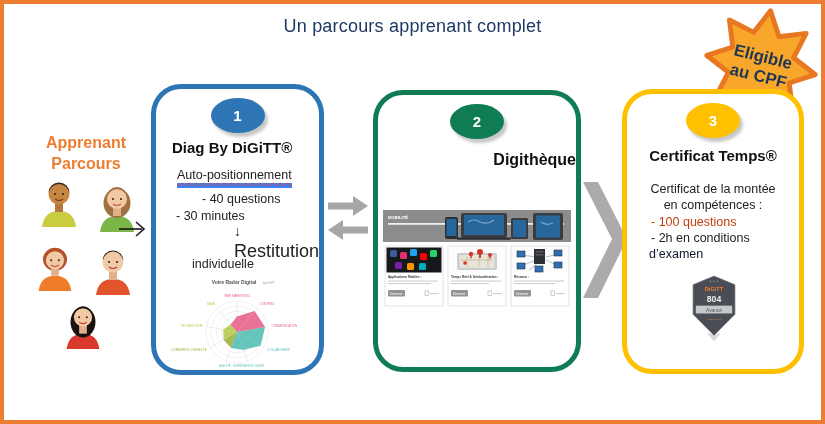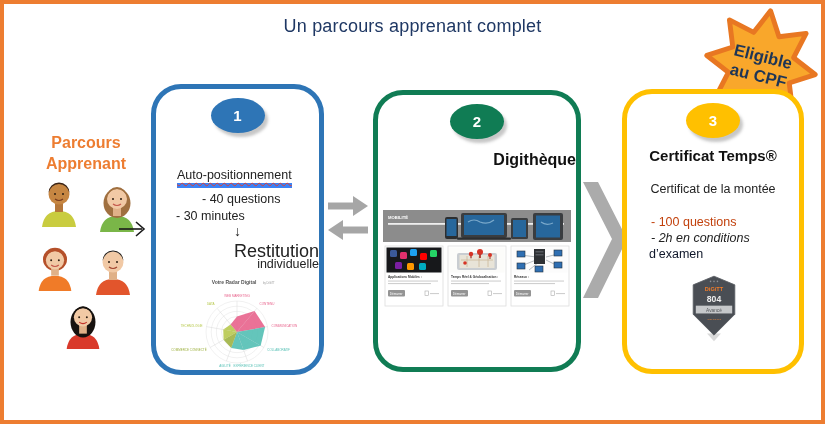--- a/index.html
+++ b/index.html
@@ -31,27 +31,27 @@
   .c1-title { left:16px; top:50px; }
   .c2-title { left:0; top:56px; width:100%; text-align:right; font-size:16px; }
   .c3-title { left:0; top:53px; width:100%; text-align:center; }
 
   .c1-sub { position:absolute; left:21px; top:79px; font-size:12.5px; color:#222;
     border-bottom:5px solid #3b82f6; text-decoration:underline wavy #E03C31 1px; text-underline-offset:3px; padding-bottom:1px; }
   .c1-b1 { position:absolute; left:20px; top:103px; font-size:12.5px; color:#222;margin-left:26px; }
   .c1-b2 { position:absolute; left:20px; top:120px; font-size:12.5px; color:#222;text-align:center; }
   .c1-down { position:absolute; left:0; top:134px; width:100%; text-align:center; font-size:14px; color:#222; }
   .c1-r1 { position:absolute; left:0; top:152px; width:100%; text-align:right; font-size:18px; color:#222; }
-  .c1-r2 { position:absolute; left:0; top:168px; width:100%; text-align:right; font-size:12.5px; color:#222; }
+  .c1-r2 { position:absolute; left:0; top:168px; width:100%; text-align:left; font-size:12.5px; color:#222;padding-left:36px; }
   .radar-wrap { position:absolute; left:6px; top:186px; }
 
   .c3-d1 { position:absolute; left:0; top:88px; width:100%; text-align:center; font-size:12.5px; color:#222; }
   .c3-d2 { position:absolute; left:0; top:104px; width:100%; text-align:center; font-size:12.5px; color:#222; }
   .c3-b1 { position:absolute; left:24px; top:121px; font-size:12.5px; color:#c2410c; }
-  .c3-b2 { position:absolute; left:24px; top:137px; font-size:12.5px; color:#222;font-style:italic; }
+  .c3-b2 { position:absolute; left:24px; top:137px; font-size:12.5px; color:#222; }
   .c3-b3 { position:absolute; left:22px; top:153px; font-size:12.5px; color:#0f172a; }
   .shield-wrap { position:absolute; left:61px; top:180px; }
 
   .shot-wrap { position:absolute; left:5px; top:115px; }
 
   .cpf-star { position:absolute; left:698px; top:2px; width:118px; height:118px; }
 
   .gray-arrow { position:absolute; }
   .black-arrow { position:absolute; left:114px; top:214px; }
 </style>
@@ -62,22 +62,22 @@
 
   <div class="main-title">Un parcours apprenant complet</div>
 
   <svg class="cpf-star" viewBox="0 0 120 120">
     <polygon id="star-poly" points="69.7,4.9 78.3,31.3 105.9,27.9 93.2,52.6 115.1,69.7 88.7,78.3 92.1,105.9 67.4,93.2 50.3,115.1 41.7,88.7 14.1,92.1 26.8,67.4 4.9,50.3 31.3,41.7 27.9,14.1 52.6,26.8" fill="#F9A72B" stroke="#E87722" stroke-width="5" stroke-linejoin="round"></polygon>
     <text x="60" y="57" transform="rotate(14 60 60)" text-anchor="middle" font-size="17" font-weight="bold" fill="#1E3556">Eligible</text>
     <text x="60" y="77" transform="rotate(14 60 60)" text-anchor="middle" font-size="17" font-weight="bold" fill="#1E3556">au CPF</text>
   </svg>
 
   <div class="parcours-label">
+    <div>Apprenant</div>
     <div>Parcours</div>
-    <div>Apprenant</div>
   </div>
 
   <svg class="avatar" style="left:30px;top:172px" width="50" height="52" viewBox="0 0 50 50">
     <path d="M8,50 Q10,34 25,34 Q40,34 42,50 Z" fill="#C9CC3F"></path>
     <rect x="21" y="25" width="8" height="10" fill="#B5773A"></rect>
     <circle cx="25" cy="17" r="10.5" fill="#C68642"></circle>
     <path d="M14.5,16 A10.5 10.5 0 0 1 35.5,16 Q33,7.5 25,7 Q17,7.5 14.5,16 Z" fill="#3B2314"></path>
     <circle cx="21" cy="17" r="1" fill="#2b1d12"></circle>
       <circle cx="29" cy="17" r="1" fill="#2b1d12"></circle>
     <path d="M21,22 Q25,25 29,22" stroke="#7a3b1e" stroke-width="1.2" fill="none"></path>
@@ -122,20 +122,21 @@
     <path d="M21,22 Q25,25 29,22" stroke="#c4322a" stroke-width="1.2" fill="none"></path>
   </svg>
 
   <svg class="black-arrow" width="30" height="20" viewBox="0 0 30 20">
     <line x1="1" y1="11" x2="24" y2="11" stroke="#1a1a1a" stroke-width="1.6"></line>
     <polyline points="18,4 26,11 18,18" fill="none" stroke="#1a1a1a" stroke-width="1.6"></polyline>
   </svg>
 
   <div class="step-card card-1">
     <div class="step-badge badge-blue">1</div>
+    <div class="card-title c1-title">Diag By DiGiTT®</div>
     <div class="c1-sub">Auto-positionnement</div>
     <div class="c1-b1">- 40 questions</div>
     <div class="c1-b2">- 30 minutes</div>
     <div class="c1-down">↓</div>
     <div class="c1-r1">Restitution</div>
     <div class="c1-r2">individuelle</div>
     <div class="radar-wrap">
       <svg id="radar-svg" width="150" height="100" viewBox="0 0 150 100">
         <text x="72" y="9" text-anchor="middle" font-size="5" font-weight="bold" fill="#555">Votre Radar Digital</text>
         <text x="101" y="9" font-size="2.6" fill="#999">by DiGiTT</text>
@@ -280,20 +281,21 @@
   </div>
 
   <svg class="gray-arrow" style="left:577px;top:178px" width="48" height="116" viewBox="0 0 48 116">
     <polygon points="2,0 17,0 46,57 17,116 2,116 31,57" fill="#ABABAB"></polygon>
   </svg>
 
   <div class="step-card card-3">
     <div class="step-badge badge-yellow">3</div>
     <div class="card-title c3-title">Certificat Temps®</div>
     <div class="c3-d1">Certificat de la montée</div>
+    <div class="c3-d2">en compétences :</div>
     <div class="c3-b1">- 100 questions</div>
     <div class="c3-b2">- 2h en conditions</div>
     <div class="c3-b3">d’examen</div>
     <div class="shield-wrap">
       <svg width="52" height="72" viewBox="0 0 60 82">
         <polygon points="22,68 38,68 30,77" fill="#C9C9C9" opacity="0.7"></polygon>
         <polygon points="30,2 54,12 54,46 30,70 6,46 6,12" fill="#4A4E54" stroke="#5A5E64" stroke-width="1"></polygon>
         <circle cx="26" cy="8" r="0.9" fill="#8C9196"></circle>
           <circle cx="30" cy="8" r="0.9" fill="#8C9196"></circle>
           <circle cx="34" cy="8" r="0.9" fill="#8C9196"></circle>

